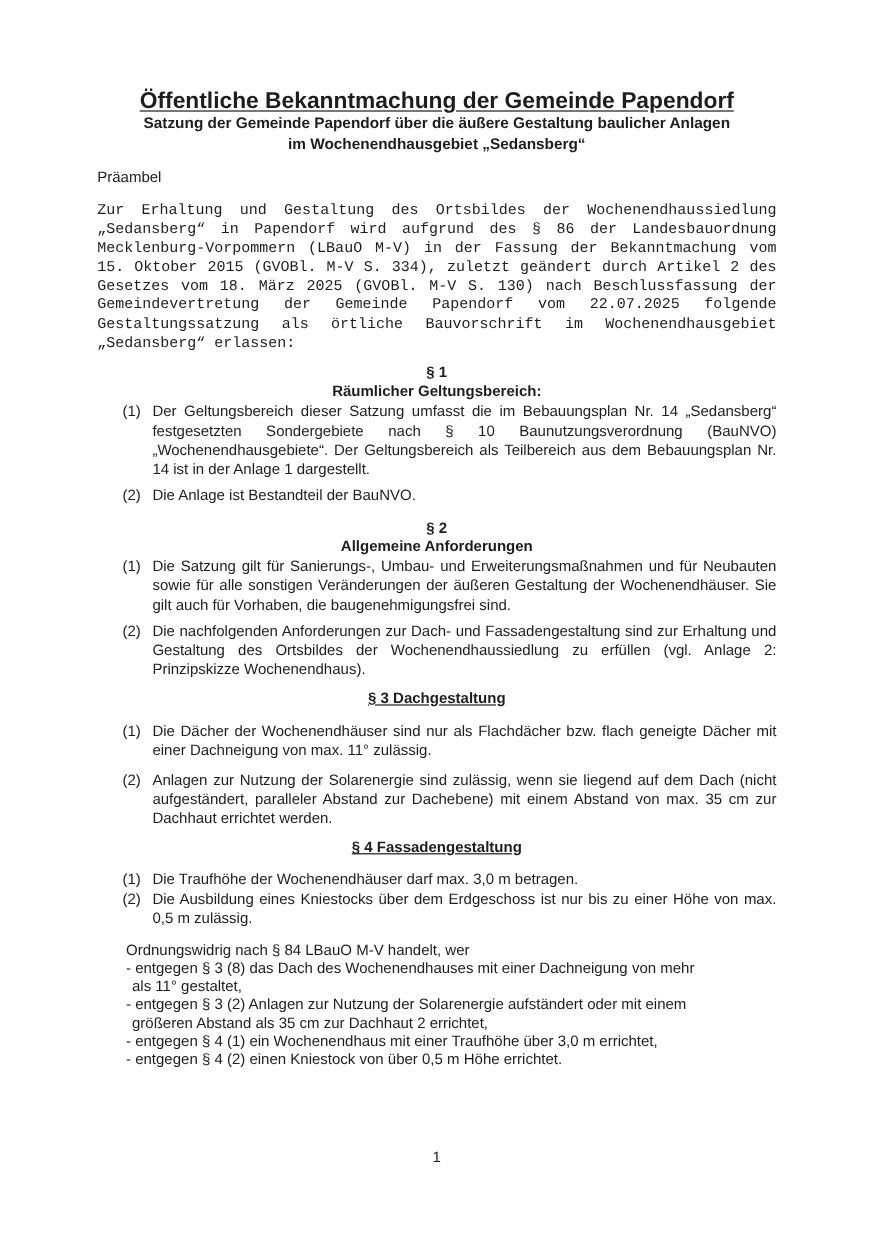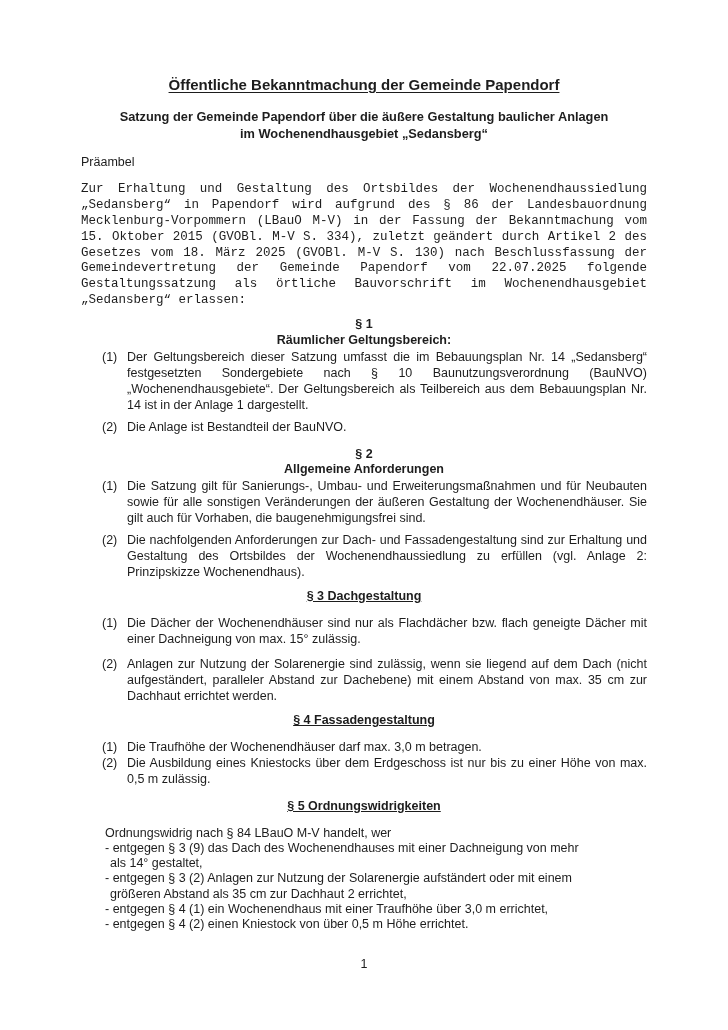--- a/index.html
+++ b/index.html
@@ -13,27 +13,26 @@
     padding: 76px 81px 0 81px;
     font-family: "Liberation Sans", sans-serif;
     font-size: 12.5px;
     line-height: 15.9px;
     color: #1d1d1d;
     overflow: hidden;
   }
   .title {
     text-align: center;
     font-weight: bold;
-    font-size: 15px;
+    font-size: 19px;
     line-height: 18px;
     text-decoration: underline;
     text-underline-offset: 2px;
   }
   .subtitle {
-    margin-top: 14px;
     text-align: center;
     font-weight: bold;
     font-size: 12.8px;
     line-height: 17px;
   }
   .subtitle div { white-space: nowrap; }
   .plabel { margin-top: 13px; }
   .preamble {
     margin: 11px 0 0 0;
     text-align: justify;
@@ -111,21 +110,21 @@
       <span class="itext">Die nachfolgenden Anforderungen zur Dach- und Fassadengestaltung sind zur Erhaltung und Gestaltung des Ortsbildes der Wochenendhaussiedlung zu erfüllen (vgl. Anlage 2: Prinzipskizze Wochenendhaus).</span>
     </div>
   </section>
 
   <section class="sec s3">
     <div class="head gap">
       <div>§ 3 Dachgestaltung</div>
     </div>
     <div class="item">
       <span class="marker">(1)</span>
-      <span class="itext">Die Dächer der Wochenendhäuser sind nur als Flachdächer bzw. flach geneigte Dächer mit einer Dachneigung von max. 15° zulässig.</span>
+      <span class="itext">Die Dächer der Wochenendhäuser sind nur als Flachdächer bzw. flach geneigte Dächer mit einer Dachneigung von max. 11° zulässig.</span>
     </div>
     <div class="item">
       <span class="marker">(2)</span>
       <span class="itext">Anlagen zur Nutzung der Solarenergie sind zulässig, wenn sie liegend auf dem Dach (nicht aufgeständert, paralleler Abstand zur Dachebene) mit einem Abstand von max. 35 cm zur Dachhaut errichtet werden.</span>
     </div>
   </section>
 
   <section class="sec s4">
     <div class="head gap">
       <div>§ 4 Fassadengestaltung</div>
@@ -134,27 +133,24 @@
       <span class="marker">(1)</span>
       <span class="itext">Die Traufhöhe der Wochenendhäuser darf max. 3,0 m betragen.</span>
     </div>
     <div class="item">
       <span class="marker">(2)</span>
       <span class="itext">Die Ausbildung eines Kniestocks über dem Erdgeschoss ist nur bis zu einer Höhe von max. 0,5 m zulässig.</span>
     </div>
   </section>
 
   <section class="sec s5">
-    <div class="head gap">
-      <div>§ 5 Ordnungswidrigkeiten</div>
-    </div>
     <div class="owi">
       <div class="oline">Ordnungswidrig nach § 84 LBauO M-V handelt, wer</div>
-      <div class="oline">- entgegen § 3 (9) das Dach des Wochenendhauses mit einer Dachneigung von mehr</div>
-      <div class="oline cont">als 14° gestaltet,</div>
+      <div class="oline">- entgegen § 3 (8) das Dach des Wochenendhauses mit einer Dachneigung von mehr</div>
+      <div class="oline cont">als 11° gestaltet,</div>
       <div class="oline">- entgegen § 3 (2) Anlagen zur Nutzung der Solarenergie aufständert oder mit einem</div>
       <div class="oline cont">größeren Abstand als 35 cm zur Dachhaut 2 errichtet,</div>
       <div class="oline">- entgegen § 4 (1) ein Wochenendhaus mit einer Traufhöhe über 3,0 m errichtet,</div>
       <div class="oline">- entgegen § 4 (2) einen Kniestock von über 0,5 m Höhe errichtet.</div>
     </div>
   </section>
 
   <div class="pagenum">1</div>
 
 </div>

